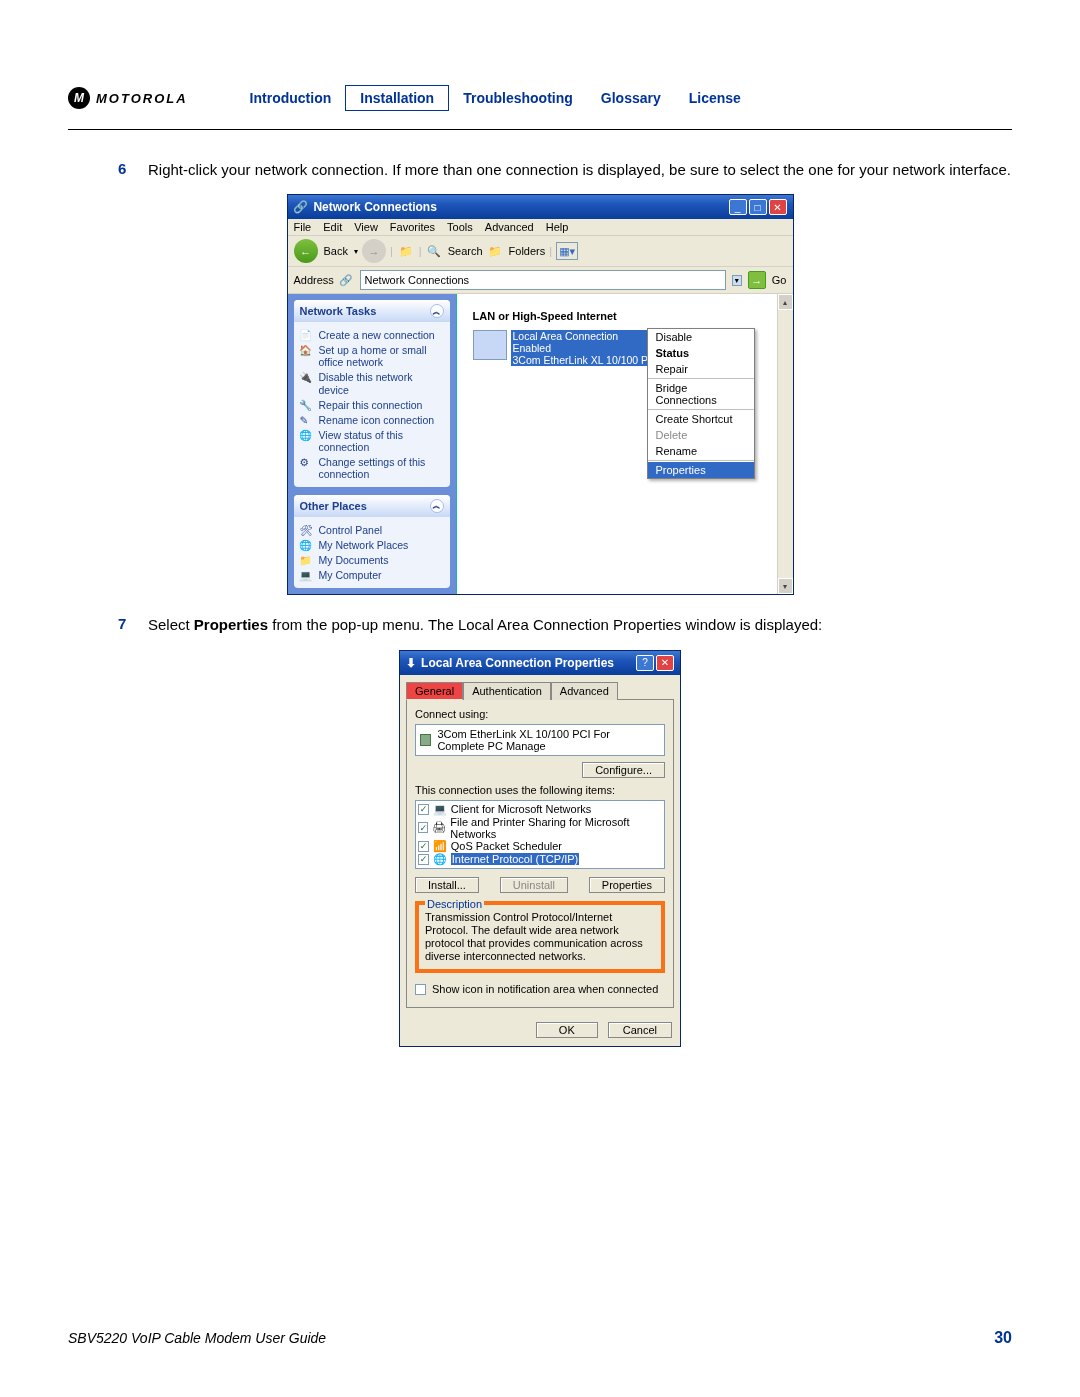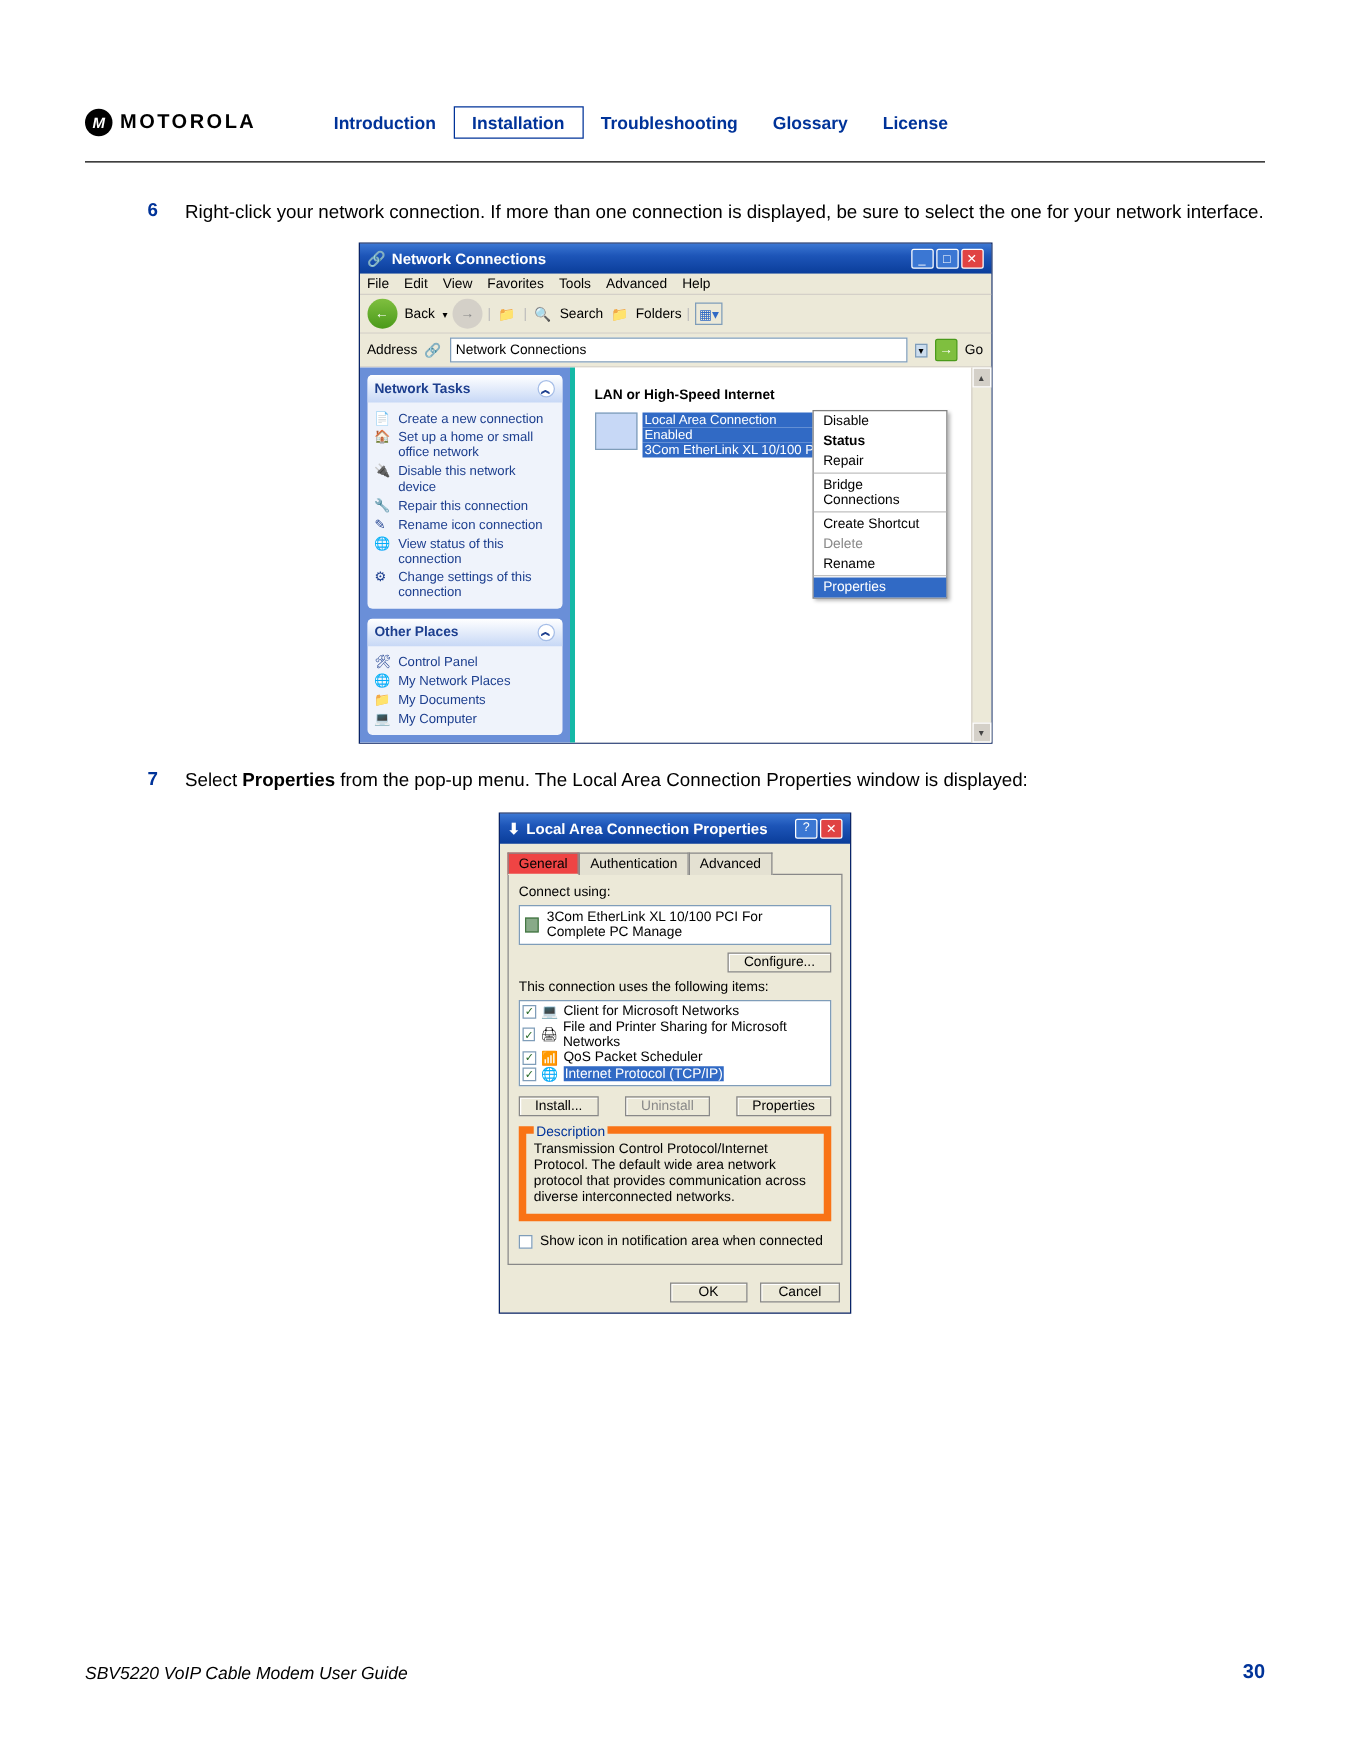--- a/index.html
+++ b/index.html
@@ -2,21 +2,21 @@
 <html><head>
 <meta charset="utf-8">
 <style>
   * { box-sizing: border-box; }
   body { margin:0; font-family: Arial, Helvetica, sans-serif; background:#fff; color:#000; width:1080px; }
   .page { padding: 85px 68px 50px 68px; position:relative; min-height:1397px; }
   .header { display:flex; align-items:center; gap:0; }
   .logo { display:flex; align-items:center; gap:6px; }
   .logo-circle { width:22px; height:22px; border-radius:50%; background:#000; display:flex; align-items:center; justify-content:center; }
   .logo-m { color:#fff; font-size:12px; font-weight:bold; font-style:italic; }
-  .logo-text { font-weight:bold; letter-spacing:2px; font-size:16px; }
+  .logo-text { font-weight:bold; font-style:italic; letter-spacing:2px; font-size:13px; }
   .nav { display:flex; gap:0; margin-left:48px; align-items:center; }
   .nav a { color:#003399; font-weight:bold; text-decoration:none; font-size:14px; padding:4px 14px; }
   .nav a.active { border:1px solid #003399; color:#003399; }
   .hr { border:0; border-top:1px solid #000; margin:18px 0 30px 0; }
   .step-row { display:flex; margin: 6px 0 14px 50px; }
   .step-num { width:30px; flex:none; color:#003399; font-weight:bold; font-size:15px; }
   .step-text { font-size:15px; line-height:1.35; }
 
   
   .xp-window { width:507px; margin: 0 auto 20px auto; border:1px solid #0a246a; background:#ece9d8; font-family: Tahoma, Arial, sans-serif; font-size:11px; }
@@ -36,21 +36,21 @@
   .xp-address input { flex:1; height:20px; border:1px solid #7f9db9; padding:1px 4px; font-size:11px; background:#fff; }
   .xp-go { background:#7fbf3f; border:1px solid #4a9a1a; color:#fff; width:18px; height:18px; display:flex; align-items:center; justify-content:center; border-radius:2px; font-size:11px; }
   .xp-body { display:flex; height:300px; background:#fff; }
   .xp-side { width:168px; background:#6a8fd8; padding:6px; display:flex; flex-direction:column; gap:8px; overflow:hidden; }
   .xp-panel { background:#eff3fb; border-radius:4px; overflow:hidden; }
   .xp-panel-hdr { background:linear-gradient(#fff,#c7d8f6); color:#1c3e8e; font-weight:bold; padding:4px 6px; display:flex; justify-content:space-between; align-items:center; font-size:11px; }
   .xp-panel-hdr .chev { width:14px; height:14px; border-radius:50%; background:#fff; border:1px solid #a5bde7; color:#1c3e8e; display:flex; align-items:center; justify-content:center; font-size:8px; }
   .xp-panel-body { padding:4px 6px; color:#1c3e8e; }
   .xp-task { display:flex; gap:5px; margin:3px 0; font-size:10.5px; line-height:1.15; }
   .xp-task .tico { width:14px; flex:none; }
-  .xp-main { flex:1; position:relative; padding:16px; border-left:4px solid #14b8a6; }
+  .xp-main { flex:1; position:relative; padding:16px; border-left:1px solid #14b8a6; }
   .xp-main-hdr { font-weight:bold; font-size:11px; margin-bottom:8px; }
   .xp-conn { display:flex; gap:4px; align-items:flex-start; }
   .xp-conn-ico { width:34px; height:30px; background:#c7d8f6; border:1px solid #7f9db9; }
   .xp-conn-sel { background:#316ac5; color:#fff; padding:0 2px; font-size:10.5px; line-height:1.15; }
   .xp-context { position:absolute; left:190px; top:34px; background:#fff; border:1px solid #808080; width:108px; font-size:11px; box-shadow:2px 2px 3px rgba(0,0,0,0.3); }
   .xp-context div { padding:2px 8px; }
   .xp-context .disabled { color:#888; }
   .xp-context .sep { border-top:1px solid #c0c0c0; padding:0; margin:1px 0; }
   .xp-context .sel { background:#316ac5; color:#fff; }
   .xp-scroll-stub { width:16px; background:#ece9d8; display:flex; flex-direction:column; justify-content:space-between; border-left:1px solid #d4d0c8;}
@@ -67,21 +67,21 @@
   .xp-inset-box { border:1px solid #7f9db9; background:#fff; padding:3px 4px; display:flex; align-items:center; gap:6px; }
   .xp-nic-ico { width:14px; height:12px; background:#8a8; border:1px solid #474; }
   .xp-right { display:flex; justify-content:flex-end; margin-top:6px; }
   .xp-button { background:#ece9d8; border:1px solid #888; padding:1px 12px; font-size:11px; box-shadow: inset 1px 1px 0 #fff; cursor:default; }
   .xp-button.disabled { color:#888; }
   .xp-listbox { border:1px solid #7f9db9; background:#fff; margin-top:4px; padding:2px; }
   .xp-listitem { display:flex; align-items:center; gap:4px; font-size:11px; padding:0 0; }
   .xp-listitem.sel span.lbl { background:#316ac5; color:#fff; padding:0 1px; }
   .xp-chk { width:11px; height:11px; border:1px solid #7f9db9; background:#fff; display:inline-flex; align-items:center; justify-content:center; font-size:9px; color:#2a6b2a; }
   .xp-btnrow { display:flex; justify-content:space-between; gap:8px; margin-top:8px; }
-  .xp-group { border:6px solid #f97316; padding:6px; margin-top:8px; position:relative; }
+  .xp-group { border:4px solid #f97316; padding:6px; margin-top:8px; position:relative; }
   .xp-group-lbl { position:absolute; top:-7px; left:6px; background:#ece9d8; padding:0 2px; font-size:11px; color:#003399; }
   .xp-desc { font-size:11px; line-height:1.2; }
   .xp-chkrow { display:flex; align-items:center; gap:6px; margin-top:10px; margin-bottom:4px; }
   .xp-dlg-footer { display:flex; justify-content:flex-end; gap:10px; padding:8px; }
 
   .footer { position:absolute; bottom:50px; left:68px; right:68px; display:flex; justify-content:space-between; align-items:center; }
   .footer-title { font-style:italic; font-size:14px; }
   .footer-page { color:#003399; font-weight:bold; font-size:16px; }
 </style>
 </head>

